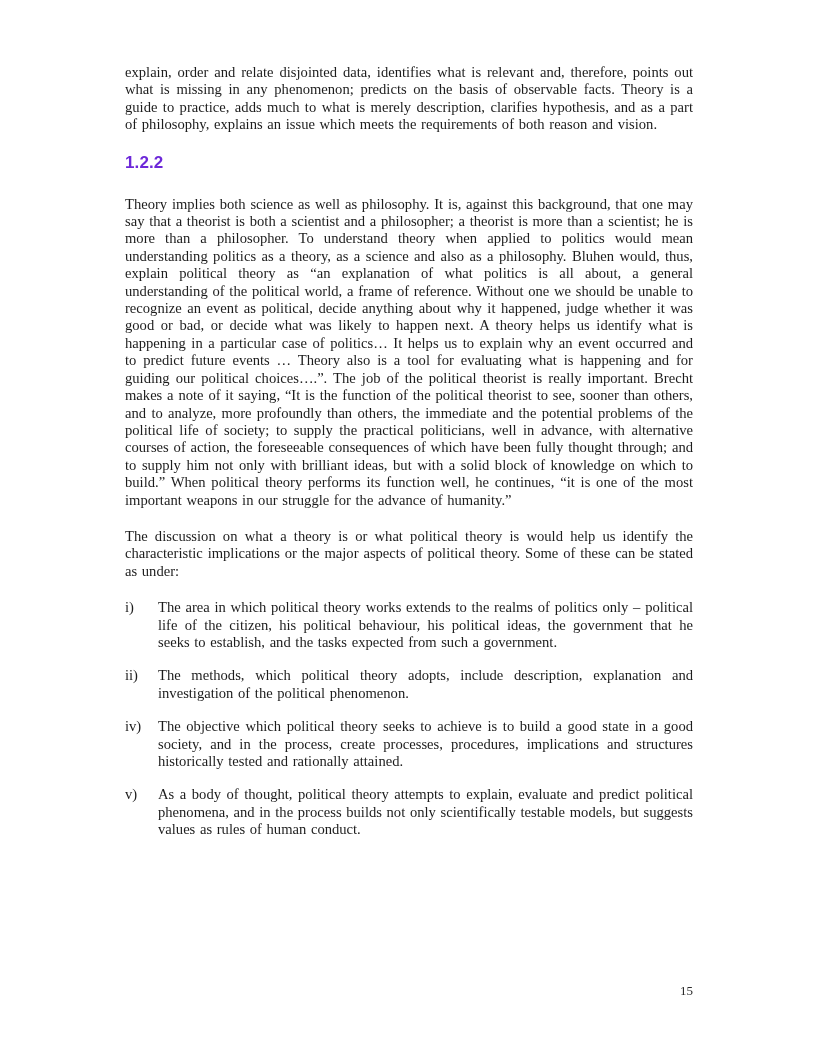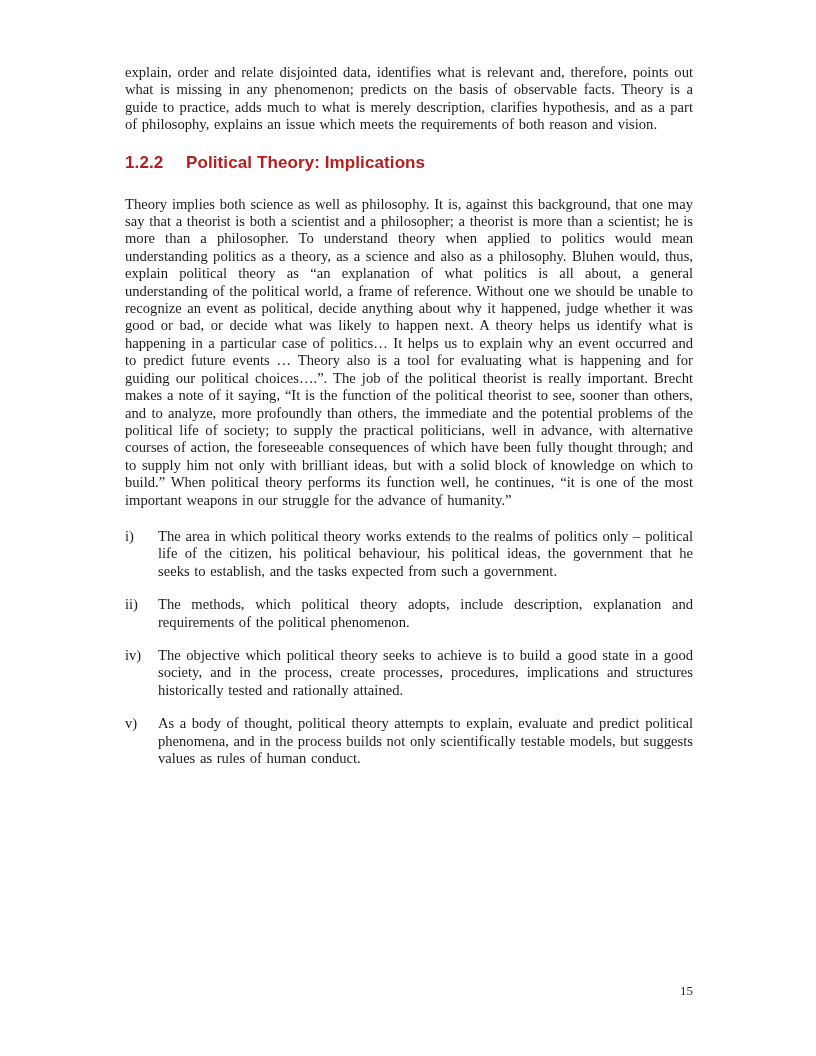--- a/index.html
+++ b/index.html
@@ -28,21 +28,21 @@
     text-align: justify;
     margin: 0 0 19px 0;
     word-spacing: 1px;
   }
   h2.section-heading {
     display: flex;
     font-family: "Liberation Sans", sans-serif;
     font-weight: bold;
     font-size: 17px;
     line-height: 20px;
-    color: #b91c1c;
+    color: #6d28d9;
     margin: 19px 0 23px 0;
     letter-spacing: 0.1px;
   }
   .section-number {
     flex: 0 0 61px;
   }
   ol.implications-list {
     list-style: none;
     margin: 0;
     padding: 0;
@@ -73,34 +73,34 @@
 </head>
 <body>
 
 <div class="page">
   <div class="content">
 
     <p class="body-text">explain, order and relate disjointed data, identifies what is relevant and, therefore, points out what is missing in any phenomenon; predicts on the basis of observable facts. Theory is a guide to practice, adds much to what is merely description, clarifies hypothesis, and as a part of philosophy, explains an issue which meets the requirements of both reason and vision.</p>
 
     <h2 class="section-heading">
       <span class="section-number">1.2.2</span>
-      <span class="section-title">Political Theory: Implications</span>
     </h2>
 
     <p class="body-text">Theory implies both science as well as philosophy. It is, against this background, that one may say that a theorist is both a scientist and a philosopher; a theorist is more than a scientist; he is more than a philosopher. To understand theory when applied to politics would mean understanding politics as a theory, as a science and also as a philosophy. Bluhen would, thus, explain political theory as “an explanation of what politics is all about, a general understanding of the political world, a frame of reference. Without one we should be unable to recognize an event as political, decide anything about why it happened, judge whether it was good or bad, or decide what was likely to happen next. A theory helps us identify what is happening in a particular case of politics… It helps us to explain why an event occurred and to predict future events … Theory also is a tool for evaluating what is happening and for guiding our political choices….”. The job of the political theorist is really important. Brecht makes a note of it saying, “It is the function of the political theorist to see, sooner than others, and to analyze, more profoundly than others, the immediate and the potential problems of the political life of society; to supply the practical politicians, well in advance, with alternative courses of action, the foreseeable consequences of which have been fully thought through; and to supply him not only with brilliant ideas, but with a solid block of knowledge on which to build.” When political theory performs its function well, he continues, “it is one of the most important weapons in our struggle for the advance of humanity.”</p>
 
+    <p class="body-text">The discussion on what a theory is or what political theory is would help us identify the characteristic implications or the major aspects of political theory. Some of these can be stated as under:</p>
 
     <ol class="implications-list">
       <li>
         <span class="item-marker">i)</span>
         <span class="item-text">The area in which political theory works extends to the realms of politics only – political life of the citizen, his political behaviour, his political ideas, the government that he seeks to establish, and the tasks expected from such a government.</span>
       </li>
       <li>
         <span class="item-marker">ii)</span>
-        <span class="item-text">The methods, which political theory adopts, include description, explanation and requirements of the political phenomenon.</span>
+        <span class="item-text">The methods, which political theory adopts, include description, explanation and investigation of the political phenomenon.</span>
       </li>
       <li>
         <span class="item-marker">iv)</span>
         <span class="item-text">The objective which political theory seeks to achieve is to build a good state in a good society, and in the process, create processes, procedures, implications and structures historically tested and rationally attained.</span>
       </li>
       <li>
         <span class="item-marker">v)</span>
         <span class="item-text">As a body of thought, political theory attempts to explain, evaluate and predict political phenomena, and in the process builds not only scientifically testable models, but suggests values as rules of human conduct.</span>
       </li>
     </ol>

